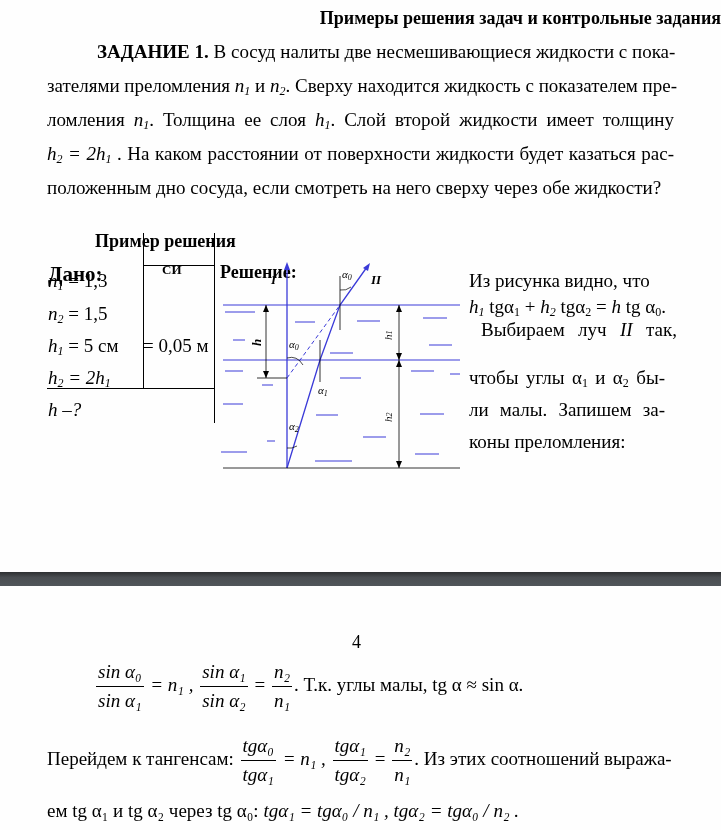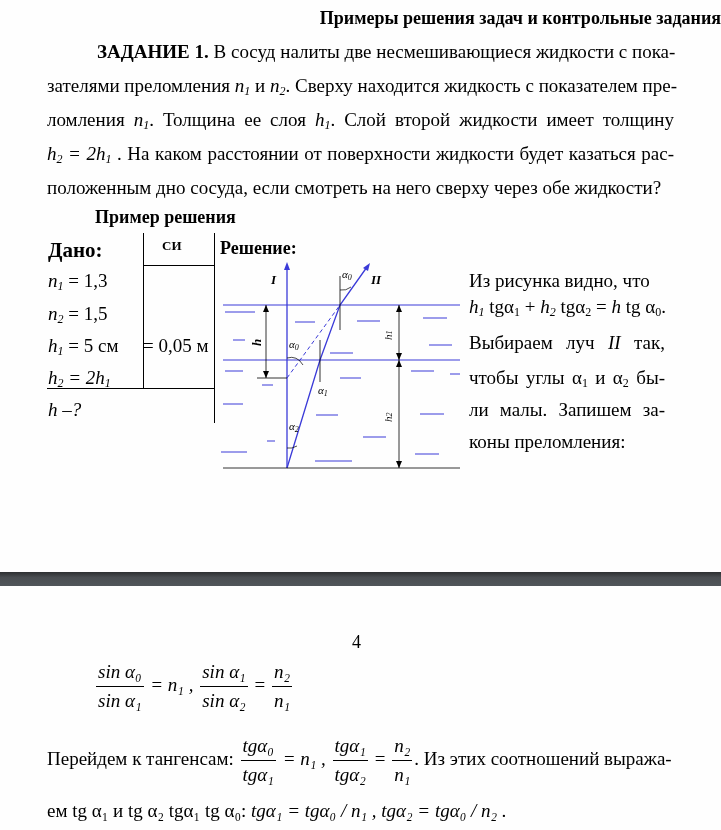--- a/index.html
+++ b/index.html
@@ -3,21 +3,21 @@
 <meta charset="utf-8">
 <style>
   html, body { margin:0; padding:0; background:#fefefe; }
   body { width:721px; height:830px; position:relative; overflow:hidden;
          font-family:"Liberation Serif", serif; color:#000; font-size:19px; }
   .abs { position:absolute; white-space:nowrap; }
   .title { top:8px; left:0; width:721px; text-align:right; font-weight:bold; font-size:18px; }
   .line { left:47px; font-size:19px; }
   i { font-style:italic; }
   sub { font-size:12px; vertical-align:-3px; line-height:0; }
-  .b { font-weight:bold; }
+  .b { font-weight:bold;margin-top:24px; }
   .justify { text-align:justify; text-align-last:justify; width:627px; }
   .vline { position:absolute; width:1px; background:#000; }
   .hline { position:absolute; height:1px; background:#000; }
   .sep { position:absolute; left:0; top:572px; width:721px; height:14px;
          background:linear-gradient(#2d2f31, #4a4e52 40%, #50555a); }
   .page2 { position:absolute; top:586px; left:0; width:721px; height:244px; background:#fefefe; }
   .frac { display:inline-block; vertical-align:middle; text-align:center; margin:0 2px; }
   .frac .num, .frac .den { display:block; padding:0 2px; line-height:28px; font-size:19px; }
   .frac .num { border-bottom:1px solid #000; }
   .m { font-style:italic; }
@@ -121,41 +121,41 @@
     <text x="0" y="0" transform="translate(177,78) rotate(-90)" font-size="11">h<tspan font-size="8">1</tspan></text>
     <text x="0" y="0" transform="translate(177,160) rotate(-90)" font-size="11">h<tspan font-size="8">2</tspan></text>
   </g>
   <path d="M72,96 Q82,93 88,103" fill="none" stroke="#000" stroke-width="0.7"></path>
   <path d="M125,28 Q131,29 136,25" fill="none" stroke="#000" stroke-width="0.7"></path>
   <path d="M72,186 Q77,187 82,184" fill="none" stroke="#000" stroke-width="0.7"></path>
 </svg>
 
 <div class="abs right-col" style="top:270px;">Из рисунка видно, что</div>
 <div class="abs right-col" style="top:296px;"><i>h</i><sub><i>1</i></sub> tgα<sub>1</sub> + <i>h</i><sub><i>2</i></sub> tgα<sub>2</sub> = <i>h</i> tg α<sub>0</sub>.</div>
-<div class="abs right-col" style="top:332px;width:196px;text-align:justify;text-align-last:justify;">Выбираем луч <i>II</i> так,</div>
+<div class="abs right-col" style="top:319px;width:196px;text-align:justify;text-align-last:justify;margin-left:12px;">Выбираем луч <i>II</i> так,</div>
 <div class="abs right-col" style="top:367px;width:196px;text-align:justify;text-align-last:justify;">чтобы углы α<sub>1</sub> и α<sub>2</sub> бы-</div>
 <div class="abs right-col" style="top:399px;width:196px;text-align:justify;text-align-last:justify;">ли малы. Запишем за-</div>
 <div class="abs right-col" style="top:431px;">коны преломления:</div>
 
 <div class="sep"></div>
 
 <div class="page2">
   <div class="abs" style="top:46px;left:352px;font-size:18px;">4</div>
 
   <div class="abs" style="top:72px;left:94px;">
     <span class="frac"><span class="num m">sin α₀</span><span class="den m">sin α₁</span></span>
     <span class="m">= n₁ ,</span>
     <span class="frac"><span class="num m">sin α₁</span><span class="den m">sin α₂</span></span> =
-    <span class="frac"><span class="num m">n₂</span><span class="den m">n₁</span></span>
+    <span class="frac"><span class="num m">n₂</span><span class="den m">n₁</span></span><span>. Т.к. углы малы, tg α ≈ sin α.</span>
   </div>
 
   <div class="abs" style="top:146px;left:47px;">
     <span>Перейдем к тангенсам: </span>
     <span class="frac"><span class="num m">tgα₀</span><span class="den m">tgα₁</span></span>
     <span class="m">= n₁ ,</span>
     <span class="frac"><span class="num m">tgα₁</span><span class="den m">tgα₂</span></span> =
     <span class="frac"><span class="num m">n₂</span><span class="den m">n₁</span></span><span>. Из этих соотношений выража-</span>
   </div>
 
   <div class="abs" style="top:214px;left:47px;">
-    <span>ем tg α₁ и tg α₂ tgα₁ tg α₀: </span><span class="m">tgα₁ = tgα₀ / n₁ , tgα₂ = tgα₀ / n₂ .</span>
+    <span>ем tg α₁ и tg α₂ через tg α₀: </span><span class="m">tgα₁ = tgα₀ / n₁ , tgα₂ = tgα₀ / n₂ .</span>
   </div>
 </div>
 
 </body></html>

